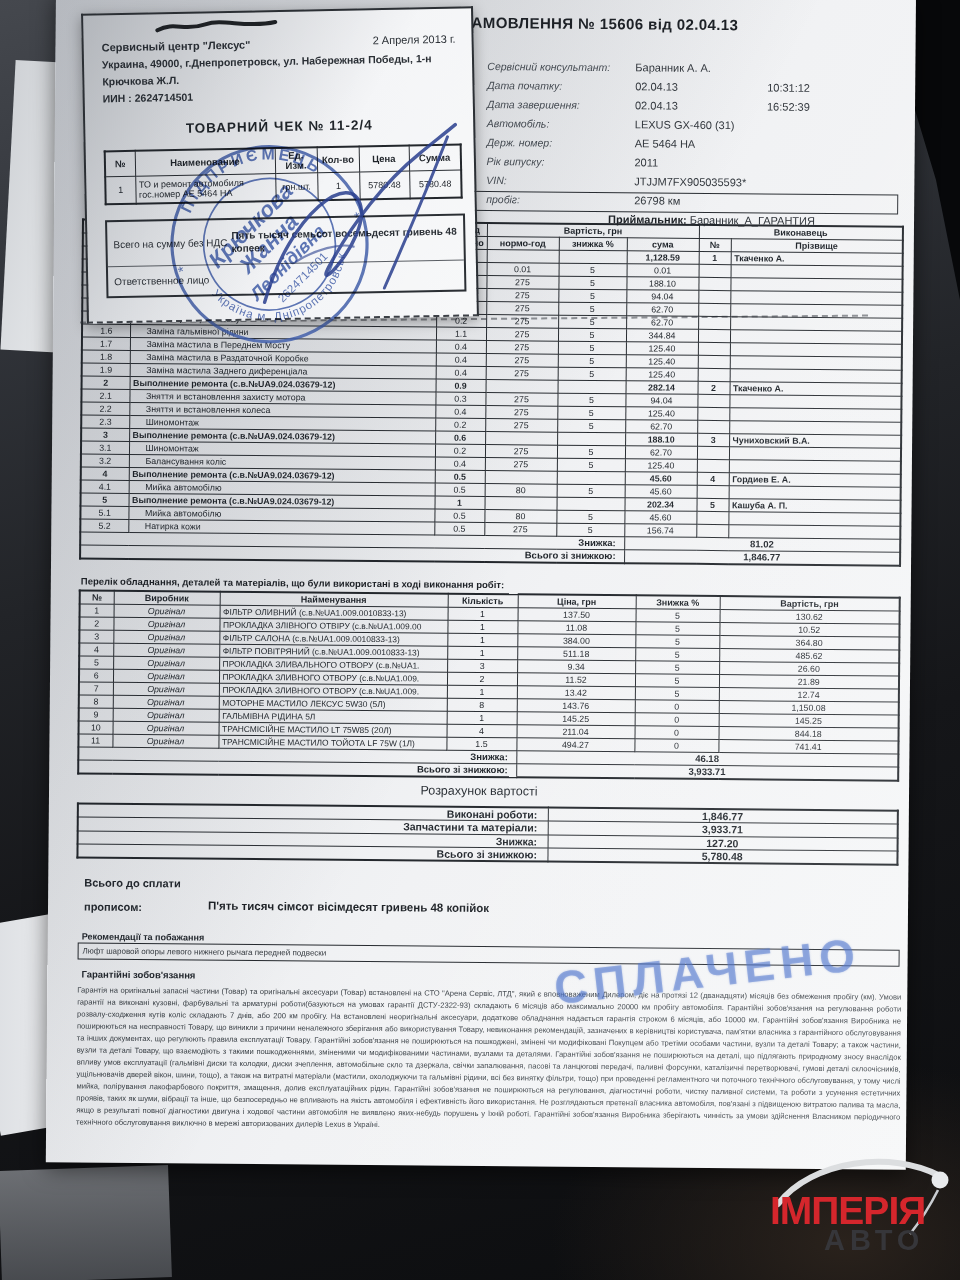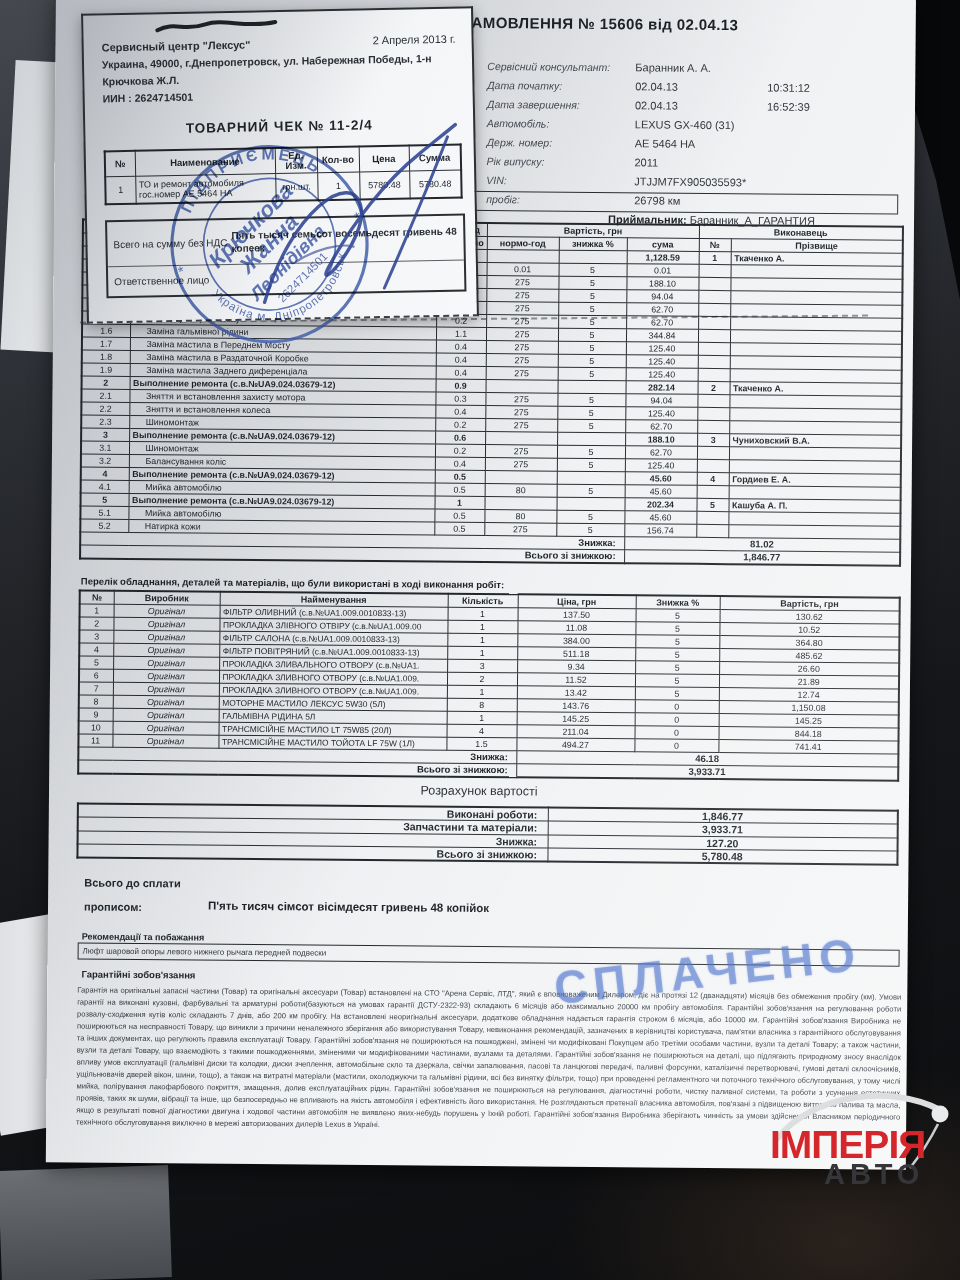--- a/index.html
+++ b/index.html
@@ -105,21 +105,21 @@
   .r-total-label{width:118px;font-size:10px;flex:0 0 auto;}
   .r-total-words{flex:1;font-size:10px;font-weight:bold;line-height:13px;}
   .receipt::after{content:"";position:absolute;inset:0;pointer-events:none;
     background:linear-gradient(120deg,rgba(20,25,35,.22) 0%,rgba(20,25,35,.08) 38%,rgba(255,255,255,0) 60%);}
   .scribble{position:absolute;left:70px;top:5px;width:130px;height:16px;}
   .stamp{position:absolute;left:76px;top:126px;width:212px;height:212px;transform:rotate(-16deg);
     opacity:.82;mix-blend-mode:multiply;pointer-events:none;}
   .signature{position:absolute;left:148px;top:100px;width:236px;height:215px;pointer-events:none;opacity:.85;}
 
   
-  .logo{position:absolute;left:770px;top:1084px;width:190px;height:102px;z-index:6;}
+  .logo{position:absolute;left:770px;top:1150px;width:190px;height:102px;z-index:6;}
 </style>
 </head>
 <body>
 
 <div class="bg-topright"></div>
 <div class="edge1"></div>
 <div class="edge2"></div>
 <div class="floor"></div>
 
 <div class="doc">

